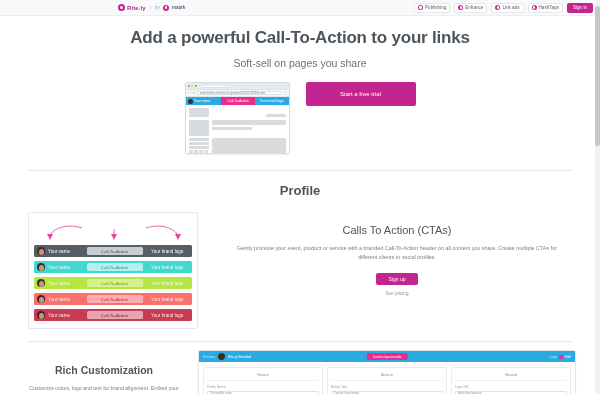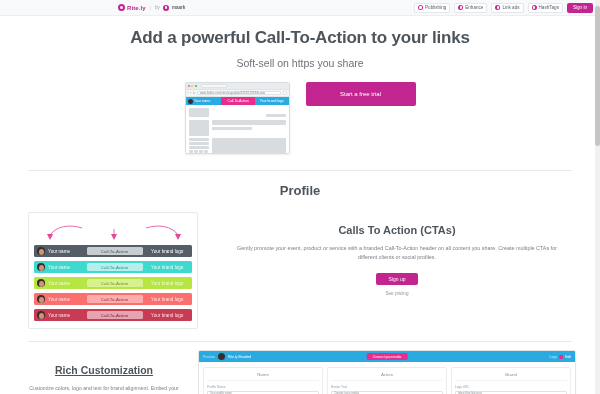--- a/index.html
+++ b/index.html
@@ -122,32 +122,32 @@
   .bar{
     height:12px;border-radius:1.5px;display:flex;align-items:center;
     margin-top:4px;overflow:hidden;
   }
   .bar .name{flex:1;display:flex;align-items:center;gap:3px;padding-left:3px;font-size:4.6px;}
   .face{width:8px;height:8px;border-radius:50%;background:#3b2d26;flex:none;position:relative;overflow:hidden;}
   .face::after{content:"";position:absolute;left:1.5px;top:2px;width:5px;height:6px;border-radius:50% 50% 40% 40%;background:#c9967a;}
   .bar .mid{width:56px;height:8px;border-radius:1.5px;display:flex;align-items:center;justify-content:center;font-size:4.4px;}
   .bar .logo{flex:1;text-align:center;font-size:4.6px;}
 
-  .cta-h{font-size:11px;font-weight:700;color:#4d555c;}
+  .cta-h{font-size:11px;font-weight:400;color:#4d555c;}
   .cta-p{font-size:5.4px;line-height:1.75;color:#7a828a;margin-top:8px;padding:0 8px;}
   .signupbtn{
     margin:10px auto 0 auto;width:42px;height:12px;background:#c2258f;border-radius:2px;
     color:#fff;font-size:5px;display:flex;align-items:center;justify-content:center;border:none;cursor:pointer;
   }
   .pricing{display:block;margin-top:6px;font-size:4.6px;color:#8d949b;text-decoration:none;}
 
   
   .rc-row{display:flex;margin-top:8px;padding:0 24px;gap:14px;align-items:flex-start;}
   .rcleft{width:160px;text-align:center;padding-top:14px;}
-  .rc-h{font-size:10.5px;font-weight:700;color:#4d555c;text-decoration:underline;}
+  .rc-h{font-size:10.5px;font-weight:700;color:#4d555c;}
   .rc-p{font-size:5.2px;line-height:1.8;color:#7a828a;margin-top:8px;padding:0 4px;}
   .rcright{flex:1;}
   .panel{
     border:1px solid #e2e6e9;border-radius:2px;overflow:hidden;background:#fff;
     box-shadow:0 1px 2px rgba(0,0,0,.05);
   }
   .ptop{height:11px;background:#29abe2;display:flex;align-items:center;padding:0 4px;position:relative;}
   .ptop-left{display:flex;align-items:center;gap:3px;}
   .pface{width:7px;height:7px;border-radius:50%;background:#3b2d26;flex:none;}
   .pt-txt{font-size:3.4px;color:#bfe6f7;}
@@ -200,21 +200,21 @@
       <div class="nav-item">
         <span class="nav-dot"></span>
         <span class="nav-label">HashTags</span>
       </div>
       <div class="signin">Sign in</div>
     </div>
   </div>
 
   <div class="hero">
     <h1>Add a powerful Call-To-Action to your links</h1>
-    <h2>Soft-sell on https you share</h2>
+    <h2>Soft-sell on pages you share</h2>
 
     <div class="hero-row">
 
       <div class="browser">
         <div class="bchrome">
           <span class="bdot r"></span>
           <span class="bdot y"></span>
           <span class="bdot g"></span>
           <span class="btab"></span>
         </div>

